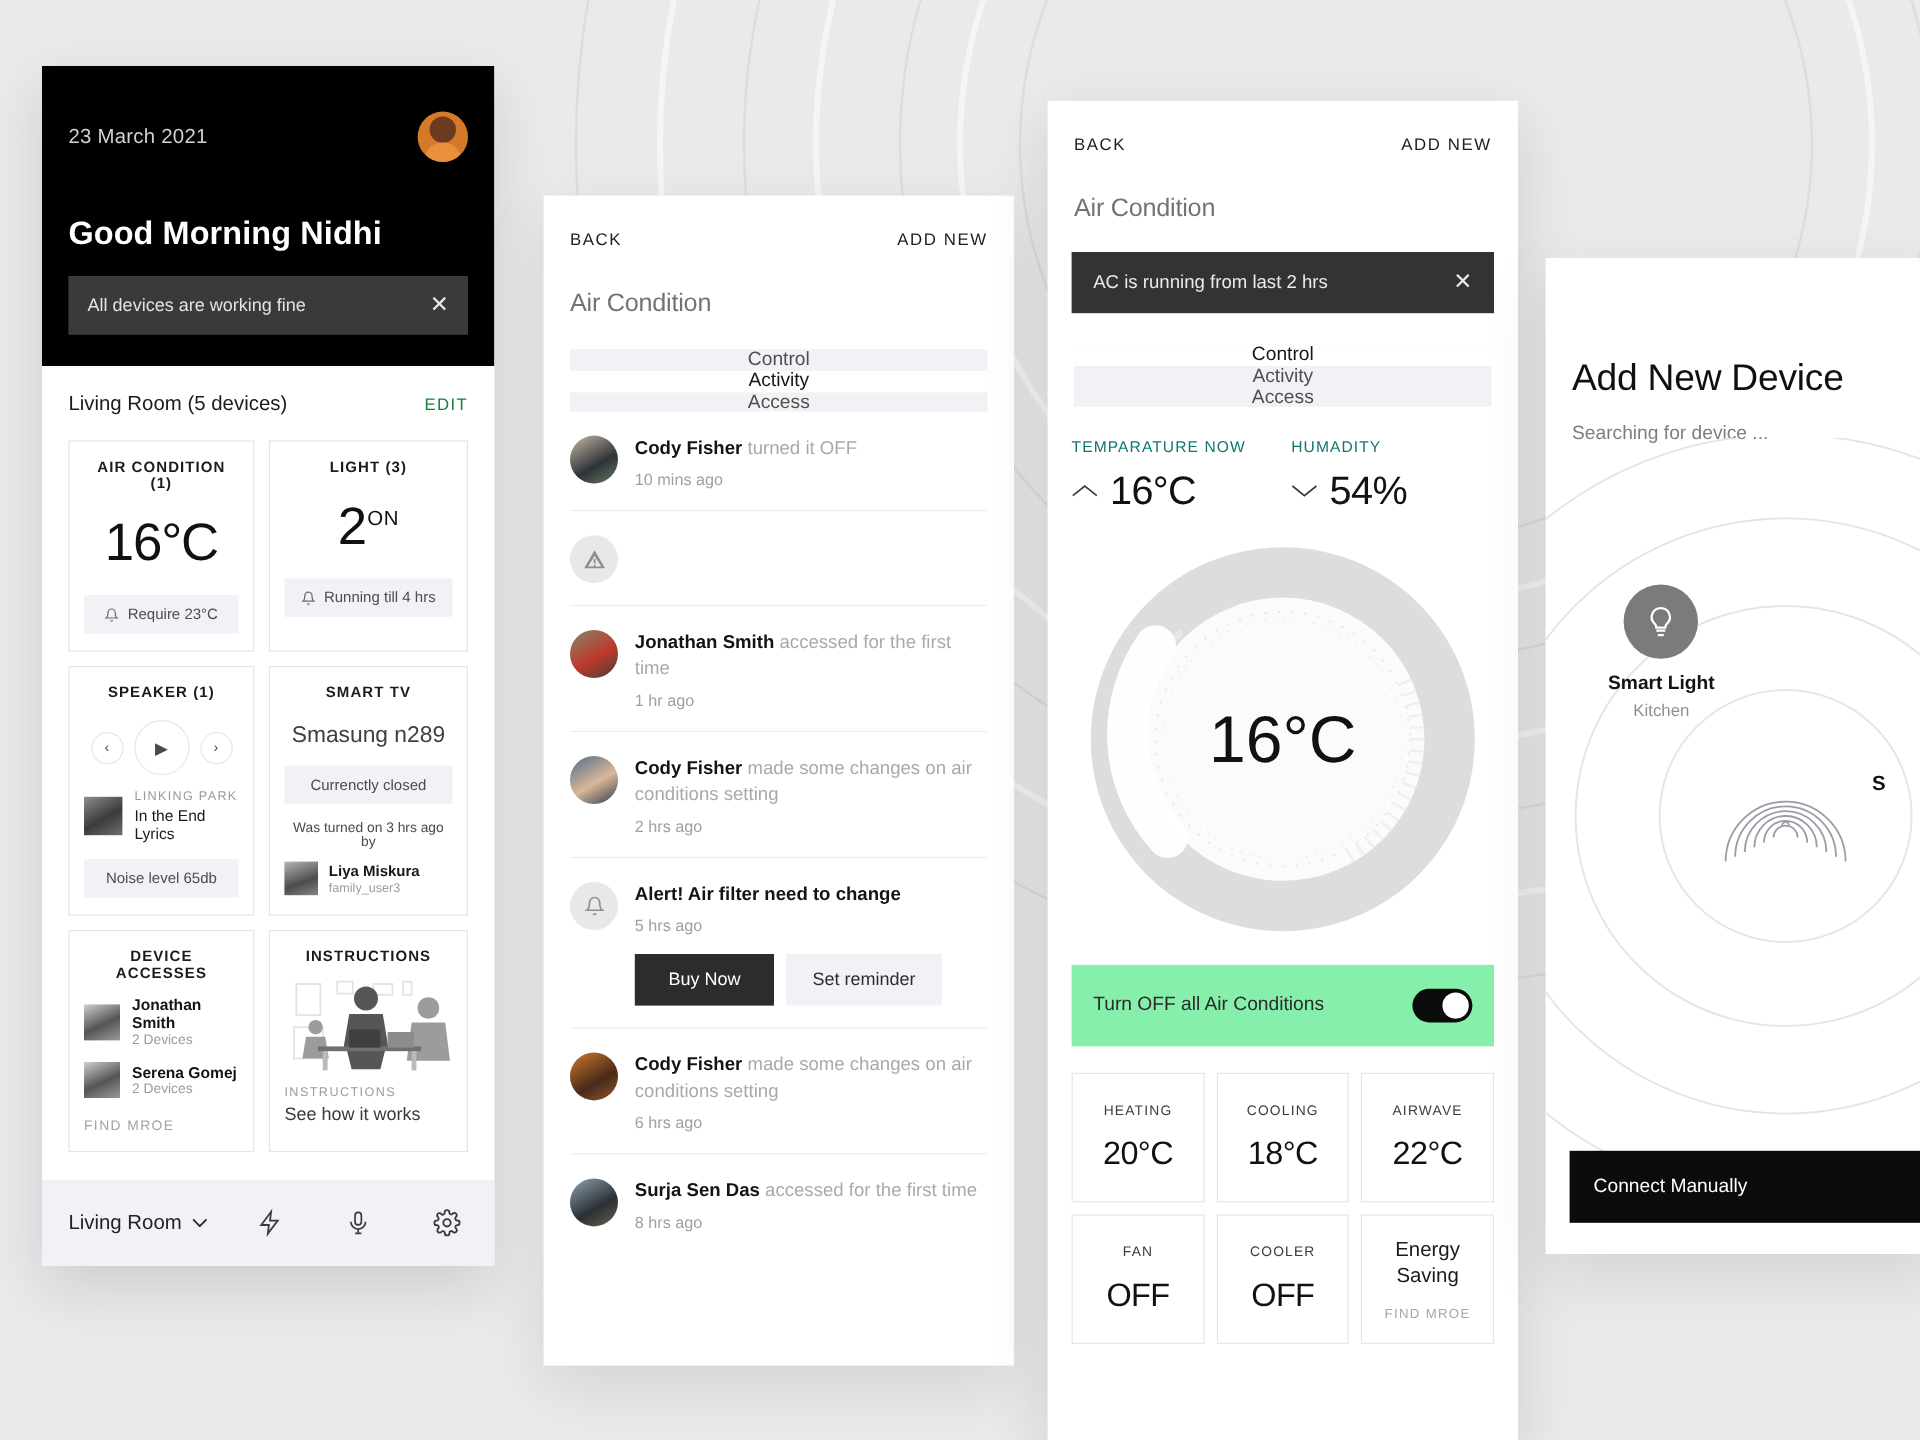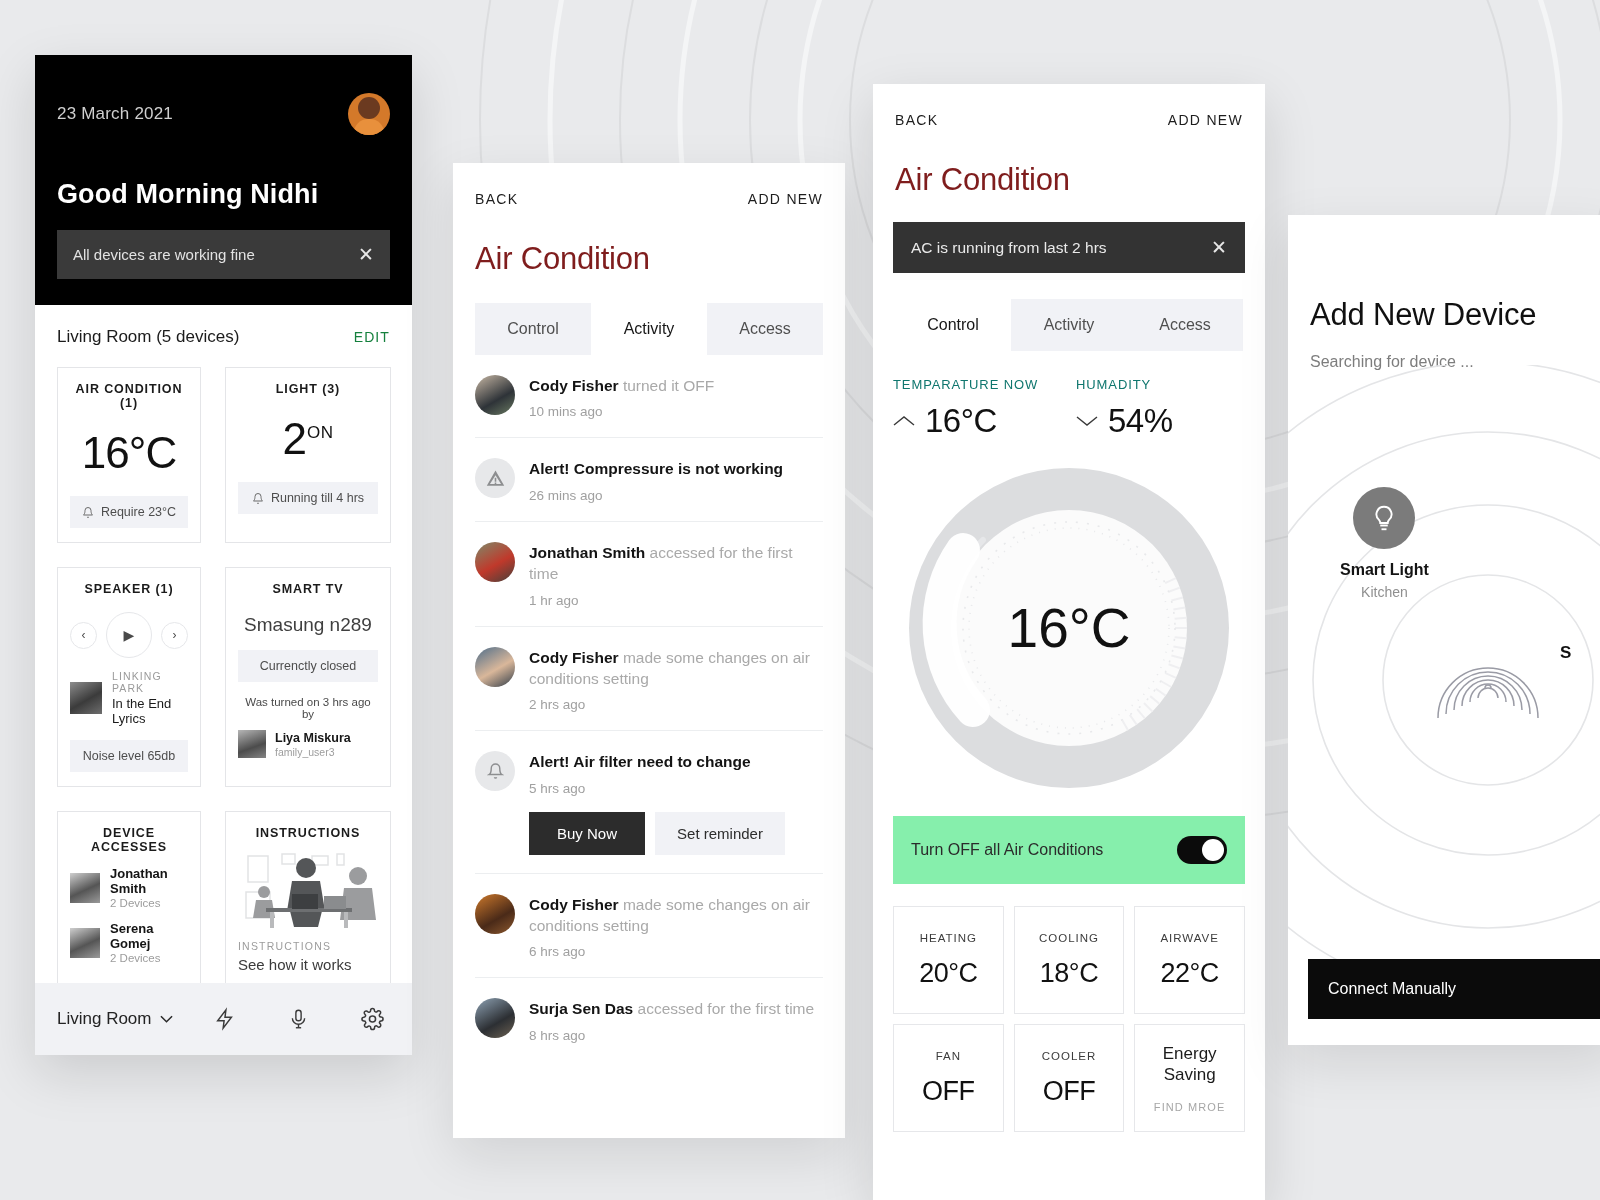--- a/index.html
+++ b/index.html
@@ -48,21 +48,21 @@
   .notice-text { font-size: 15px; color: #e3e3e3; }
   .x-btn { font-size: 19px; line-height: 1; color: #e8e8e8; cursor: pointer; }
 
   .room-row {
     display: flex; align-items: center; justify-content: space-between;
     padding: 22px 22px 16px 22px;
   }
   .room-title { font-size: 17px; color: #1b1b1b; }
   .edit-link { font-size: 14px; letter-spacing: 1.1px; color: #15803d; cursor: pointer; }
 
-  .grid2 { display: grid; grid-template-columns: 1fr 1fr; gap: 24px; padding: 4px 22px; }
+  .grid2 { display: grid; grid-template-columns: 1fr 1fr; gap: 12px; padding: 4px 22px; }
   .card {
     border: 1px solid #e4e5e8; background: #fff; padding: 14px 12px 14px 12px;
     display: flex; flex-direction: column; align-items: center;
   }
   .card-cap {
     font-size: 12.5px; font-weight: 700; letter-spacing: .9px; color: #1b1b1b;
     text-align: center;
   }
   .big-temp { font-size: 44px; font-weight: 300; color: #111; margin: 18px 0 18px 0; letter-spacing: -1px; }
   .big-on { font-size: 44px; font-weight: 300; color: #111; margin: 18px 0 18px 0; }
@@ -122,23 +122,23 @@
   
   #panel-activity {
     left: 453px; top: 163px; width: 392px; height: 975px;
     box-shadow: 0 18px 50px rgba(0,0,0,.10);
   }
   .topbar {
     display: flex; align-items: center; justify-content: space-between;
     padding: 28px 22px 0 22px;
   }
   .topbar span { font-size: 14px; letter-spacing: 1.3px; color: #1d1d1d; cursor: pointer; }
-  .screen-title { font-size: 31px; font-weight: 400; color: #7f1d1d; padding: 34px 22px 0 22px; letter-spacing: -.2px; }
+  .screen-title { font-size: 21px; font-weight: 400; color: #737373; padding: 34px 22px 0 22px; letter-spacing: -.2px; }
   .tabs {
-    margin: 26px 22px 0 22px; background: #f1f2f6; display: flex; height: 52px;
+    margin: 26px 22px 0 22px; background: #f1f2f6; display: flex; height: 52px; flex-direction: column;
   }
   .tab {
     flex: 1; display: flex; align-items: center; justify-content: center;
     font-size: 16px; color: #4f4f4f; cursor: pointer;
   }
   .tab.active { background: #fff; color: #171717; }
 
   .act-list { padding: 0 22px; }
   .act-item { display: flex; gap: 14px; padding: 20px 0 18px 0; border-bottom: 1px solid #eceef0; }
   .act-item:last-child { border-bottom: none; }
@@ -432,26 +432,20 @@
         <div class="act-time">10 mins ago</div>
       </div>
     </div>
 
     <div class="act-item">
       <div class="act-av icon">
         <svg width="19" height="19" viewBox="0 0 24 24" fill="#8d8e90">
           <path d="M12 2L1 21h22L12 2zm0 6l7 11H5l7-11z"></path>
             <path d="M11 11h2v5h-2zM11 17.2h2v2h-2z" fill="#8d8e90"></path>
         </svg>
-      </div>
-      <div class="act-body">
-        <div class="act-text">
-          <b>Alert! Compressure is not working</b>
-        </div>
-        <div class="act-time">26 mins ago</div>
       </div>
     </div>
 
     <div class="act-item">
       <div class="act-av a2"></div>
       <div class="act-body">
         <div class="act-text">
           <b>Jonathan Smith</b>
           <span>accessed for the first time</span>
         </div>

